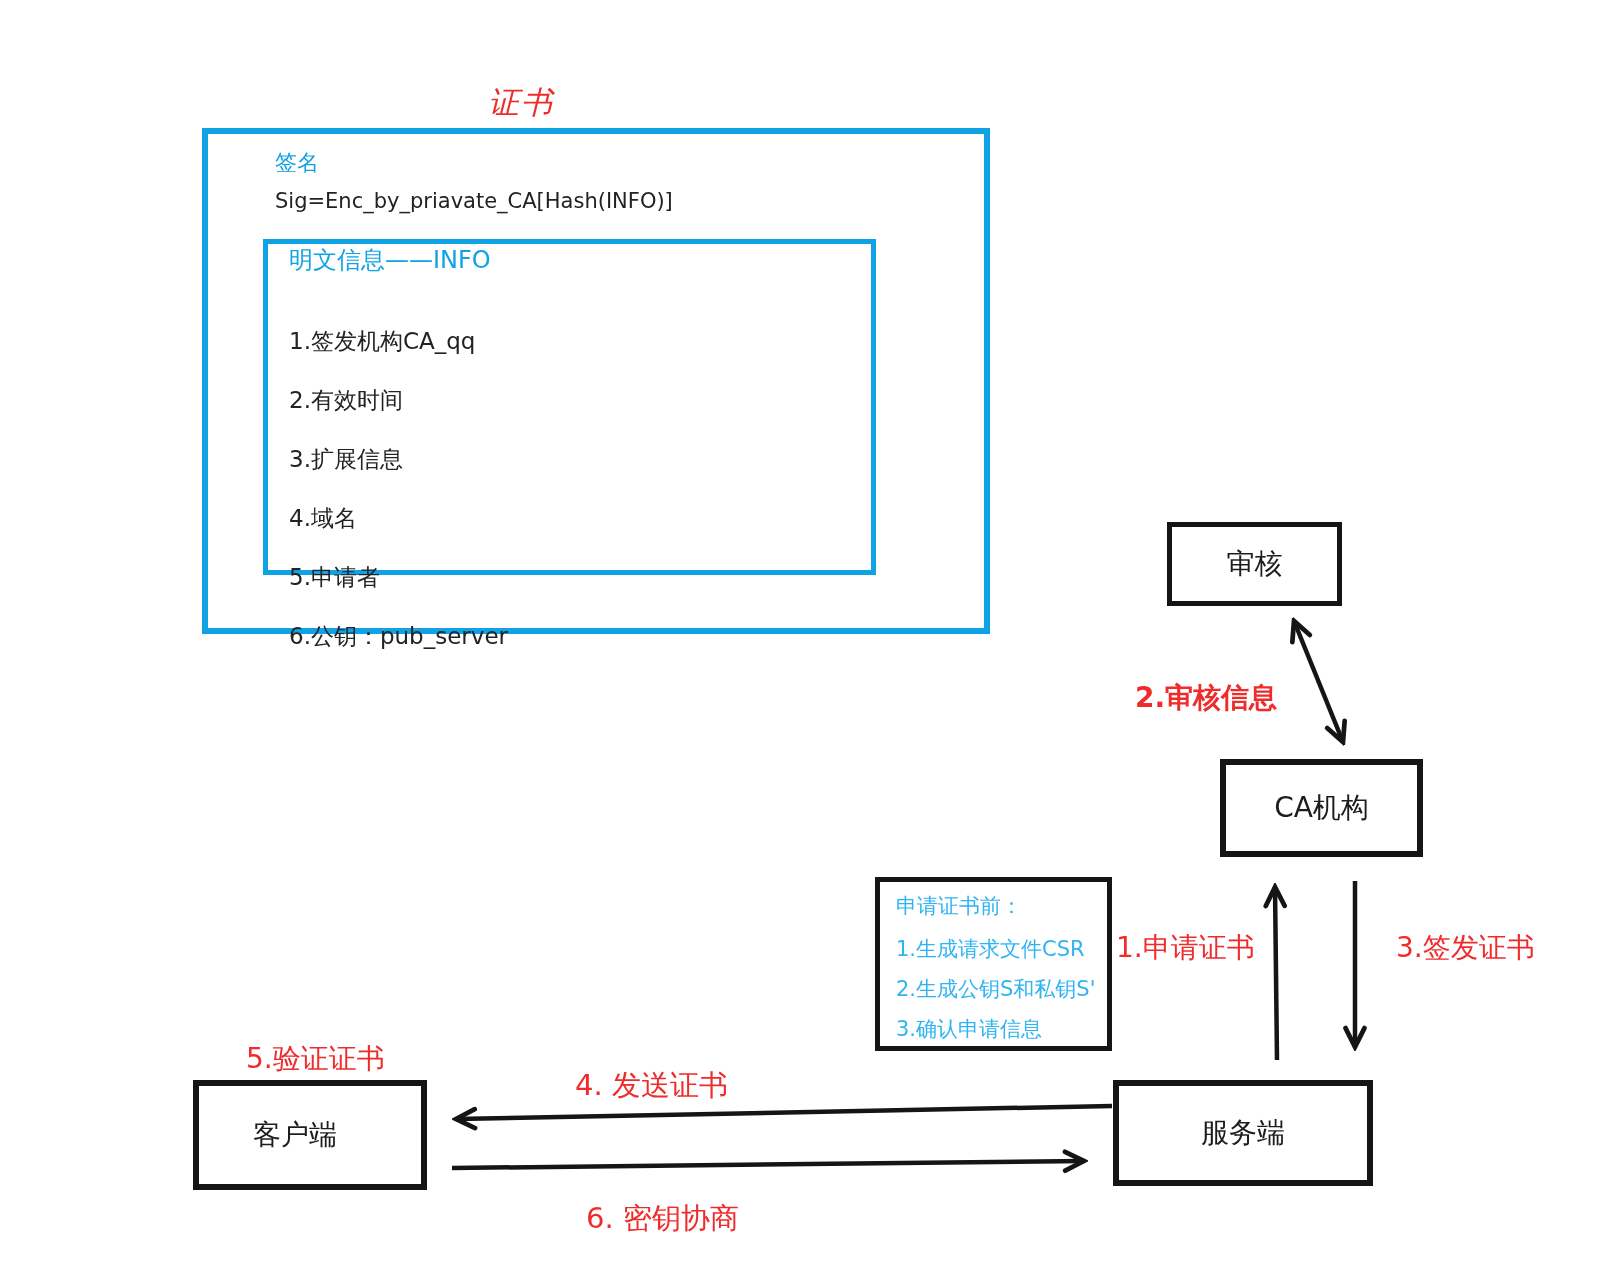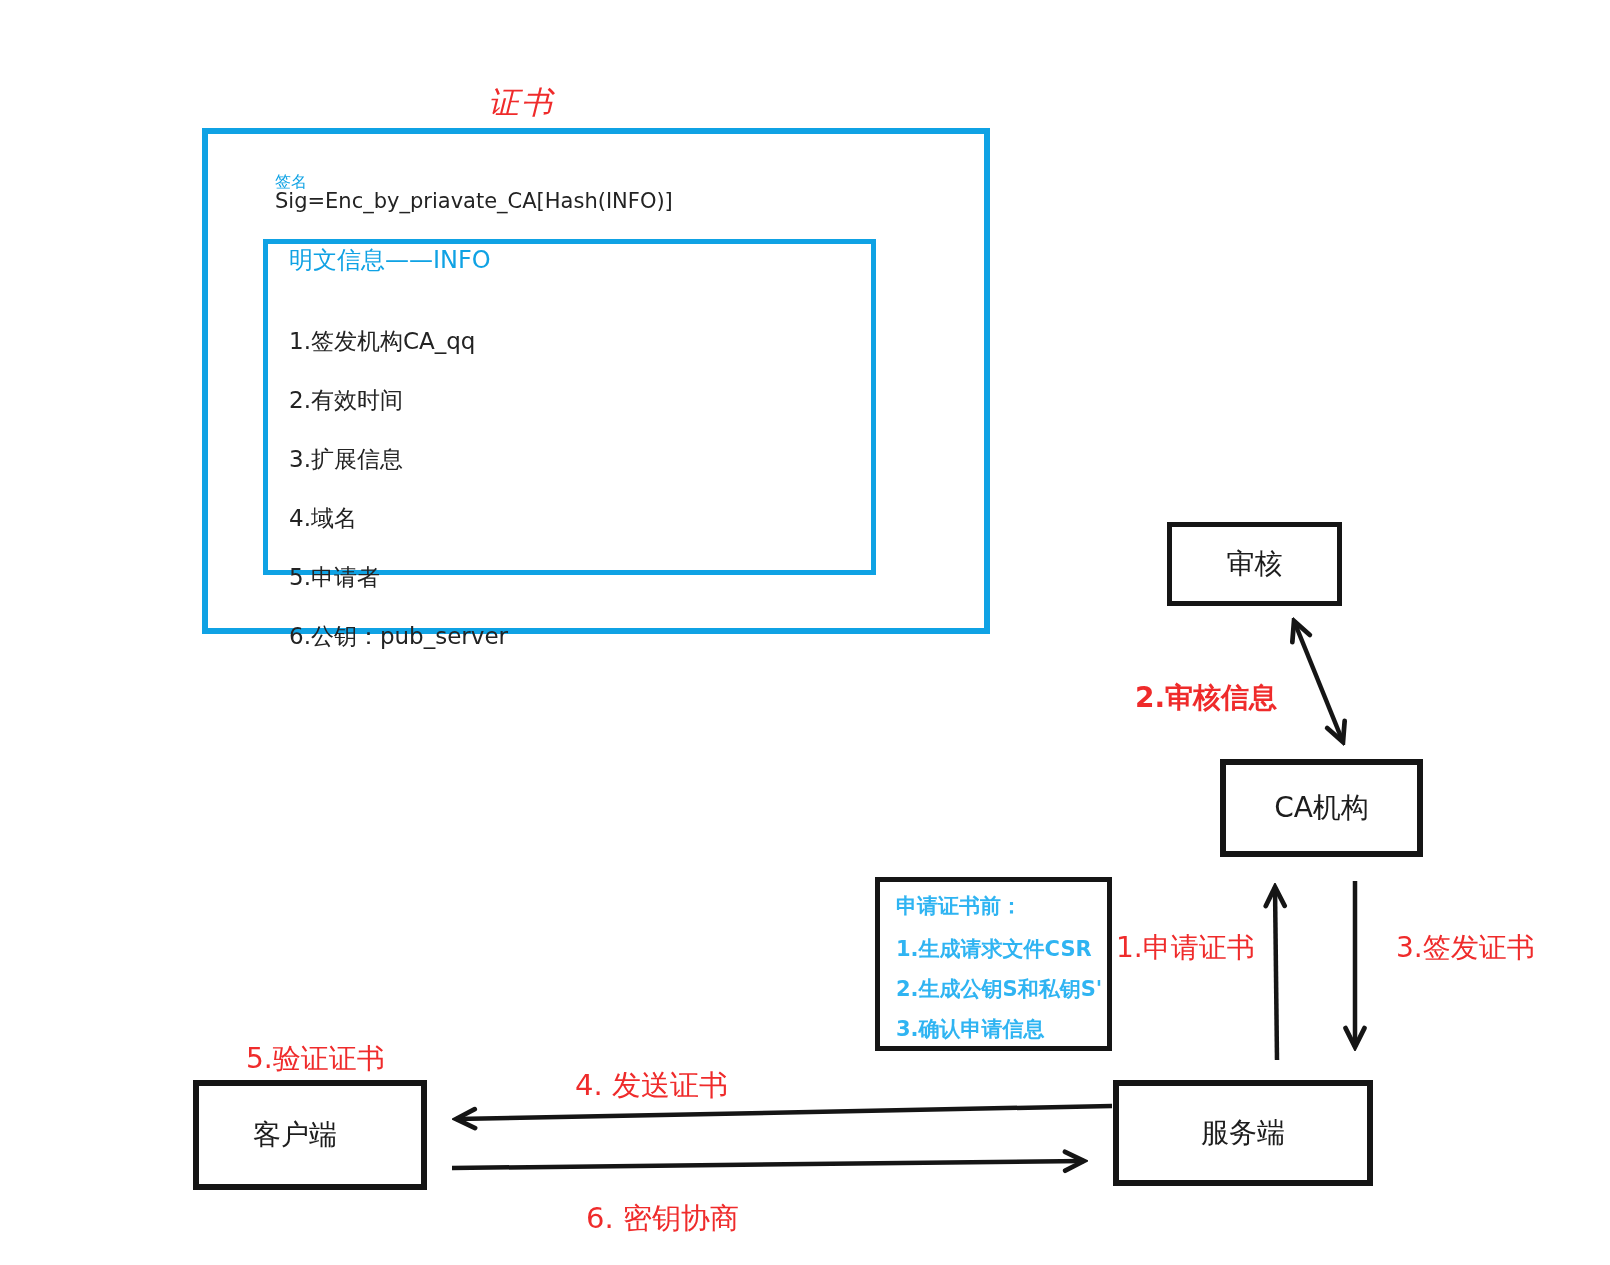--- a/index.html
+++ b/index.html
@@ -13,21 +13,21 @@
   }
   .abs { position: absolute; box-sizing: border-box; }
 
   
   .cert-title {
     font-size: 31px; font-style: italic; color: #ef2b2b;
     letter-spacing: 2px; font-weight: 500;
   }
   .cyan-box { border: 6px solid #0fa2e4; background: #ffffff; }
   .cyan-box-inner { border: 5px solid #0fa2e4; background: #ffffff; }
-  .blue-label { color: #0fa2e4; font-size: 16px; margin-top: 24px; }
+  .blue-label { color: #0fa2e4; font-size: 22px; }
   .sig-value { color: #232323; font-size: 21px; letter-spacing: 0px; }
   .info-title { color: #0fa2e4; font-size: 24px; }
   .info-list { color: #232323; font-size: 23px; }
   .info-list .row { height: 37px; line-height: 37px; margin-top: 22px; }
 
   
   .node {
     border: 6px solid #151515; background: #ffffff;
     display: flex; align-items: center; justify-content: center;
     font-size: 28px; color: #1d1d1d;
@@ -96,21 +96,21 @@
   </div>
 
   <div class="abs node" style="left:1113px; top:1080px; width:260px; height:106px;">
     <span>服务端</span>
   </div>
 
   <div class="abs node" style="left:193px; top:1080px; width:234px; height:110px;">
     <span style="margin-right:30px;">客户端</span>
   </div>
 
-  <div class="abs note-box" style="left:875px; top:877px; width:237px; height:174px;font-weight:bold;">
+  <div class="abs note-box" style="left:875px; top:877px; width:237px; height:174px;">
     <div class="note-title">申请证书前：</div>
     <div class="note-item">1.生成请求文件CSR</div>
     <div class="note-item">2.生成公钥S和私钥S'</div>
     <div class="note-item">3.确认申请信息</div>
   </div>
 
   <div class="abs red-label" style="left:1116px; top:929px;">1.申请证书</div>
 
   <div class="abs red-label" style="left:1135px; top:679px;font-weight:bold;">2.审核信息</div>
 

